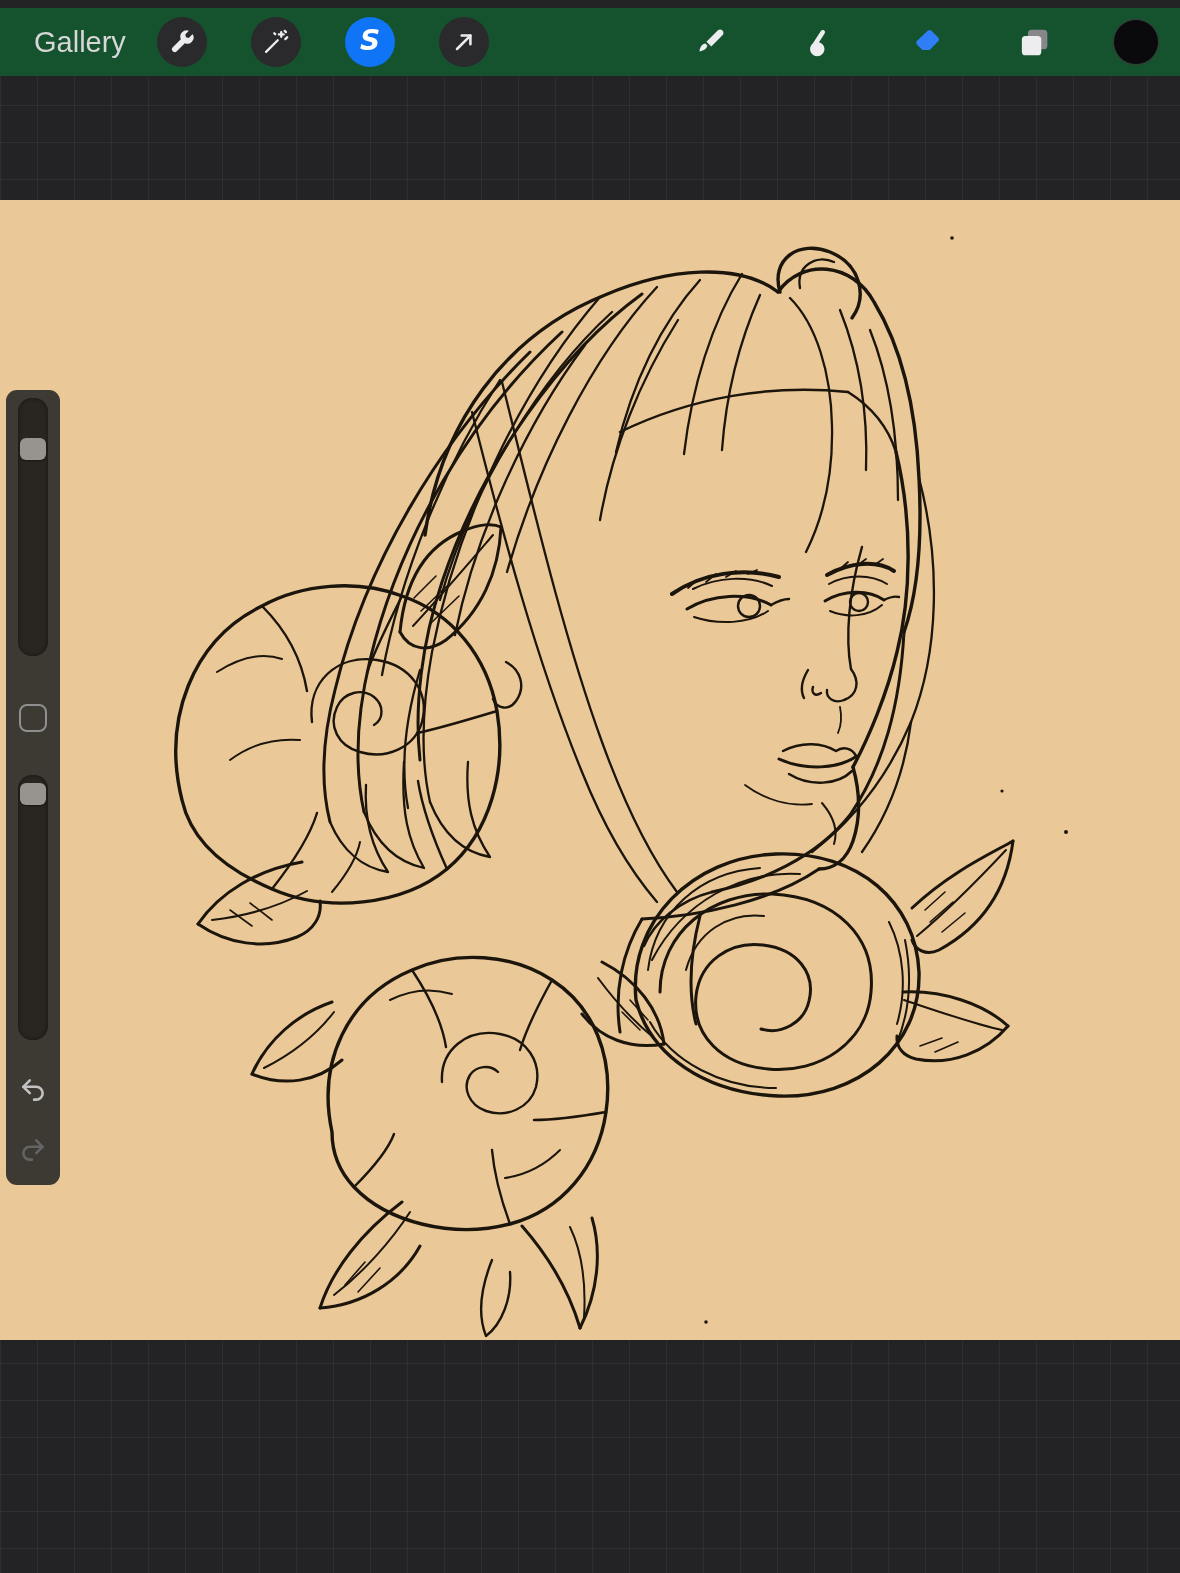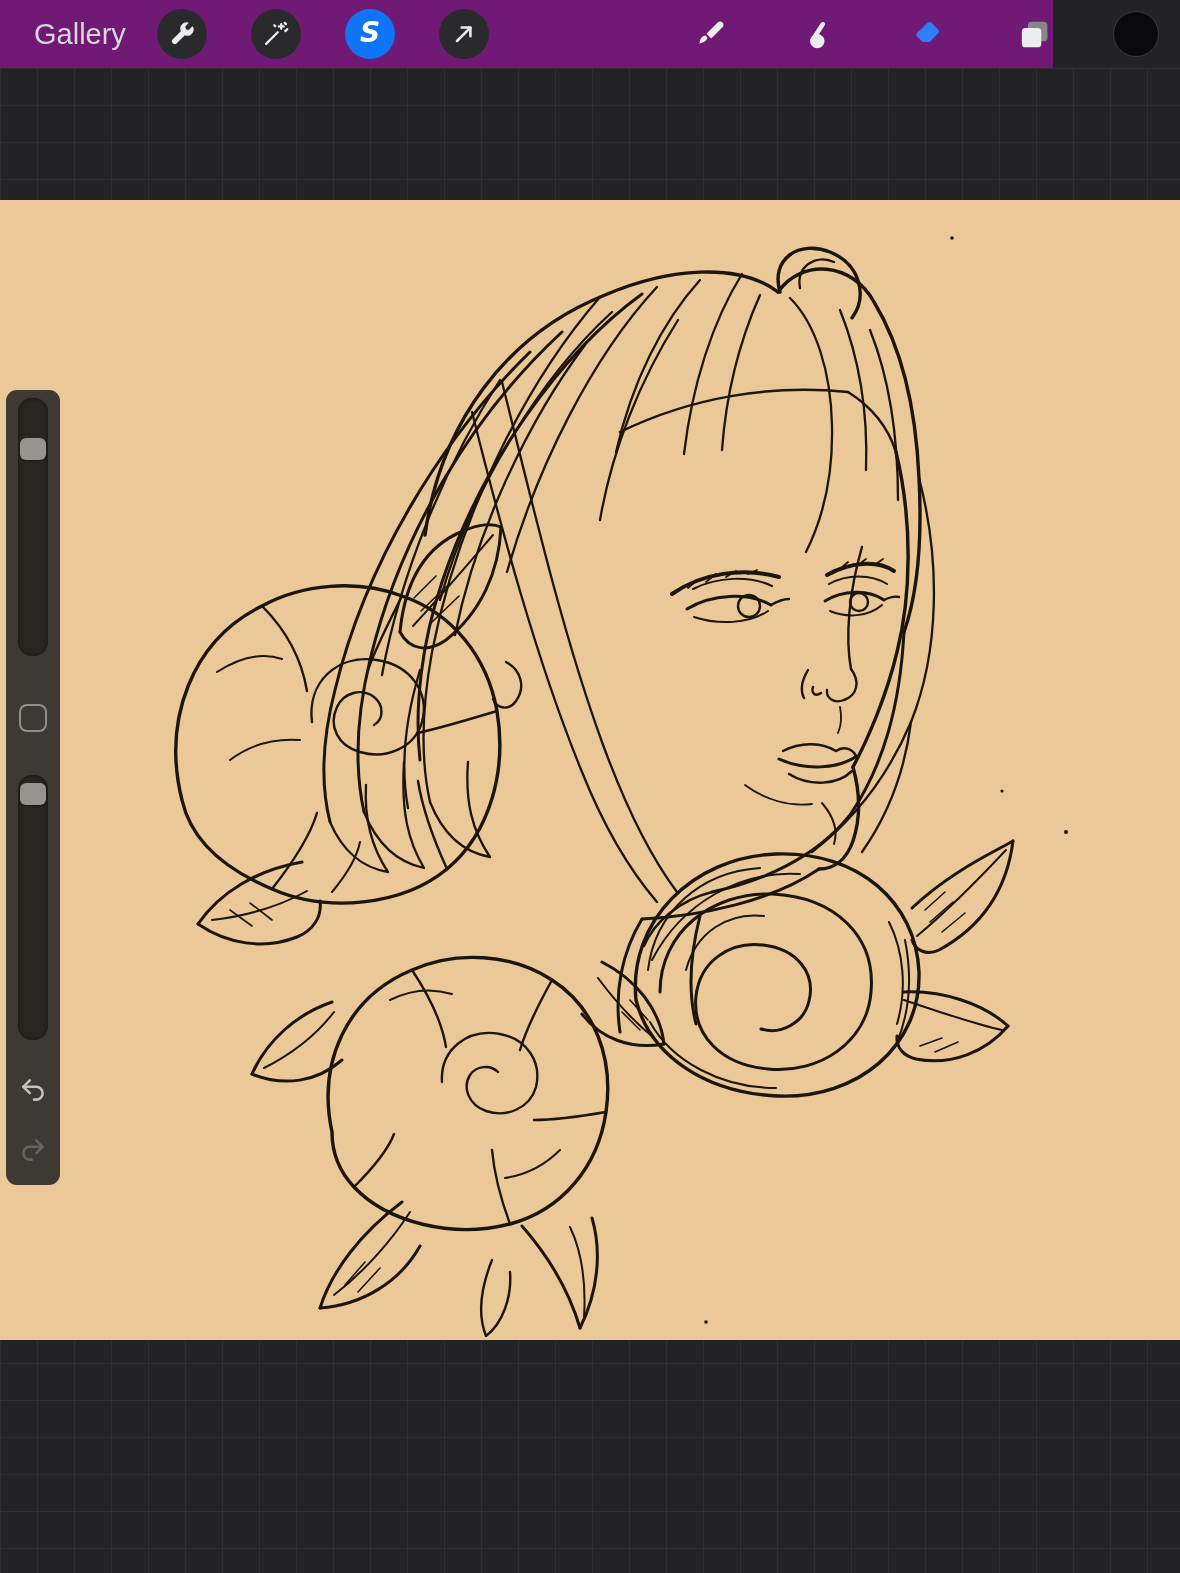--- a/index.html
+++ b/index.html
@@ -1,22 +1,22 @@
 <!DOCTYPE html>
 <html><head>
 <meta charset="utf-8">
 <style>
   * { margin:0; padding:0; box-sizing:border-box; }
   html,body { width:1180px; height:1573px; overflow:hidden; background:#232325;
               font-family:"Liberation Sans", sans-serif; }
 
   
   .toolbar {
-    position:absolute; top:0; left:0; width:1053px; height:68px;
-    background:#701a75; z-index:30;
+    position:absolute; top:8px; left:0; width:1180px; height:68px;
+    background:#14532d; z-index:30;
   }
   .gallery-btn {
     position:absolute; left:34px; top:0; height:68px; display:flex; align-items:center;
     background:none; border:none; color:#d7d7d9; font-size:29px;
     font-family:"Liberation Sans", sans-serif; cursor:pointer;
   }
   .tool-circle {
     position:absolute; top:9px; width:50px; height:50px; border-radius:50%;
     background:#2a2a2c; border:none; display:flex; align-items:center; justify-content:center;
     cursor:pointer;

